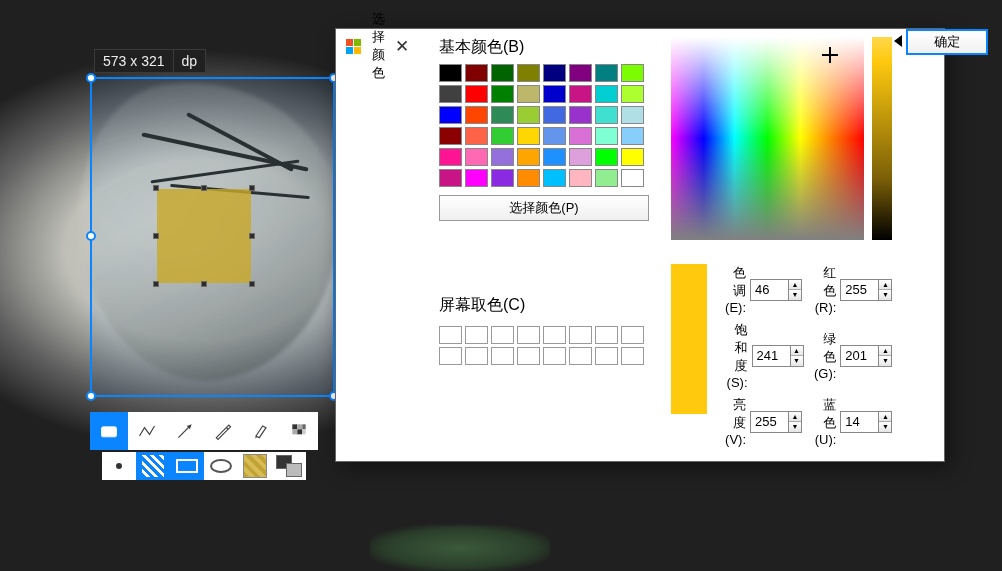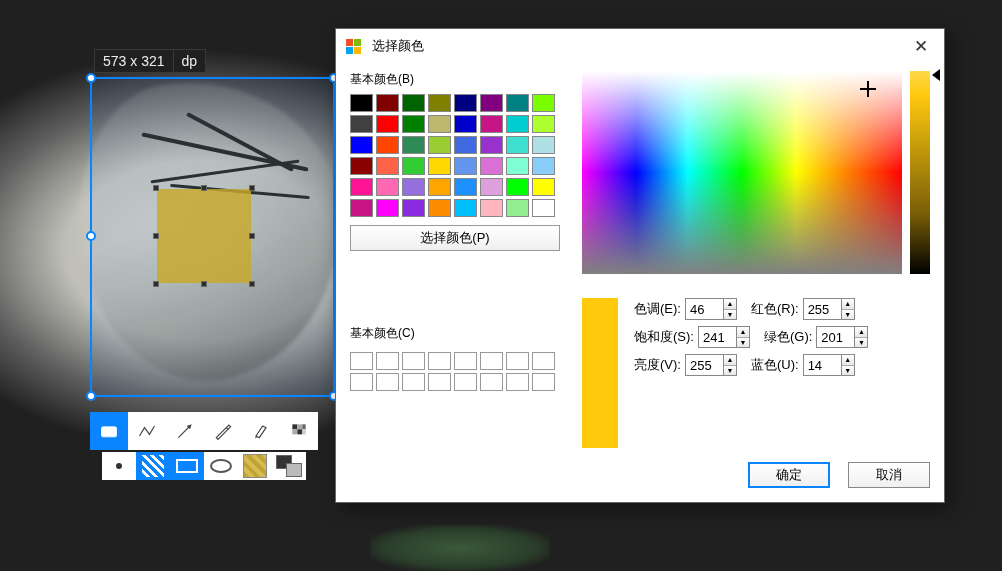--- a/index.html
+++ b/index.html
@@ -118,34 +118,34 @@
   }
   .dual-sw { position:relative; width:26px; height:22px;}
   .dual-sw .a{position:absolute;left:0;top:0;width:16px;height:14px;background:#333;border:1px solid #666;}
   .dual-sw .b{position:absolute;right:0;bottom:0;width:16px;height:14px;background:#bbb;border:1px solid #666;}
 
   
   .dialog {
     position:absolute; left:335px; top:28px; width:610px;
     background:#fff; border:1px solid #666;
     box-shadow: 6px 6px 20px rgba(0,0,0,0.45);
-    display:flex; flex-direction:column;
+    display:flex; 
   }
   .titlebar {
     height:34px; display:flex; align-items:center; padding:0 6px 0 10px;
   }
   .titlebar .logo { width:16px; display:flex; flex-wrap:wrap; gap:1px; margin-right:10px;}
   .titlebar .logo i{ width:7px; height:7px;}
   .titlebar .title { flex:1; font-size:13px;}
   .titlebar .close { width:34px; text-align:center; font-size:17px; color:#333; cursor:default; padding-top:1px;}
 
   .dlg-body { padding:8px 14px 14px 14px; display:flex; gap:22px; }
 
   .col-left { width:210px; display:flex; flex-direction:column; }
-  .section-label { font-size:12px; margin-bottom:6px; }
+  .section-label { font-size:16px; margin-bottom:6px; }
   .basic-grid { display:grid; grid-template-columns:repeat(8, 23px); gap:3px; margin-bottom:8px;}
   .basic-grid .sw { width:23px; height:18px; border:1px solid #888; }
   .wide-btn {
     height:26px; border:1px solid #999; background:linear-gradient(#fff,#efefef);
     display:flex; align-items:center; justify-content:center; font-size:13px;
   }
   .custom-grid { display:grid; grid-template-columns:repeat(8, 23px); gap:3px; margin:4px 0 8px 0;}
   .custom-grid .sw { width:23px; height:18px; border:1px solid #999; background:#fff;}
 
   .col-right { flex:1; display:flex; flex-direction:column; }
@@ -370,21 +370,21 @@
           <div class="sw" style="background: rgb(255, 182, 193);"></div>
           <div class="sw" style="background: rgb(144, 238, 144);"></div>
           <div class="sw" style="background: rgb(255, 255, 255);"></div>
         </div>
       <div class="wide-btn">
           <span>选择颜色(P)</span>
         </div>
 
       <div style="height:74px"></div>
 
-      <div class="section-label">基本颜色(C)</div>
+      <div class="section-label">屏幕取色(C)</div>
       <div class="custom-grid" id="custom-grid">
           <div class="sw"></div>
           <div class="sw"></div>
           <div class="sw"></div>
           <div class="sw"></div>
           <div class="sw"></div>
           <div class="sw"></div>
           <div class="sw"></div>
           <div class="sw"></div>
           <div class="sw"></div>

